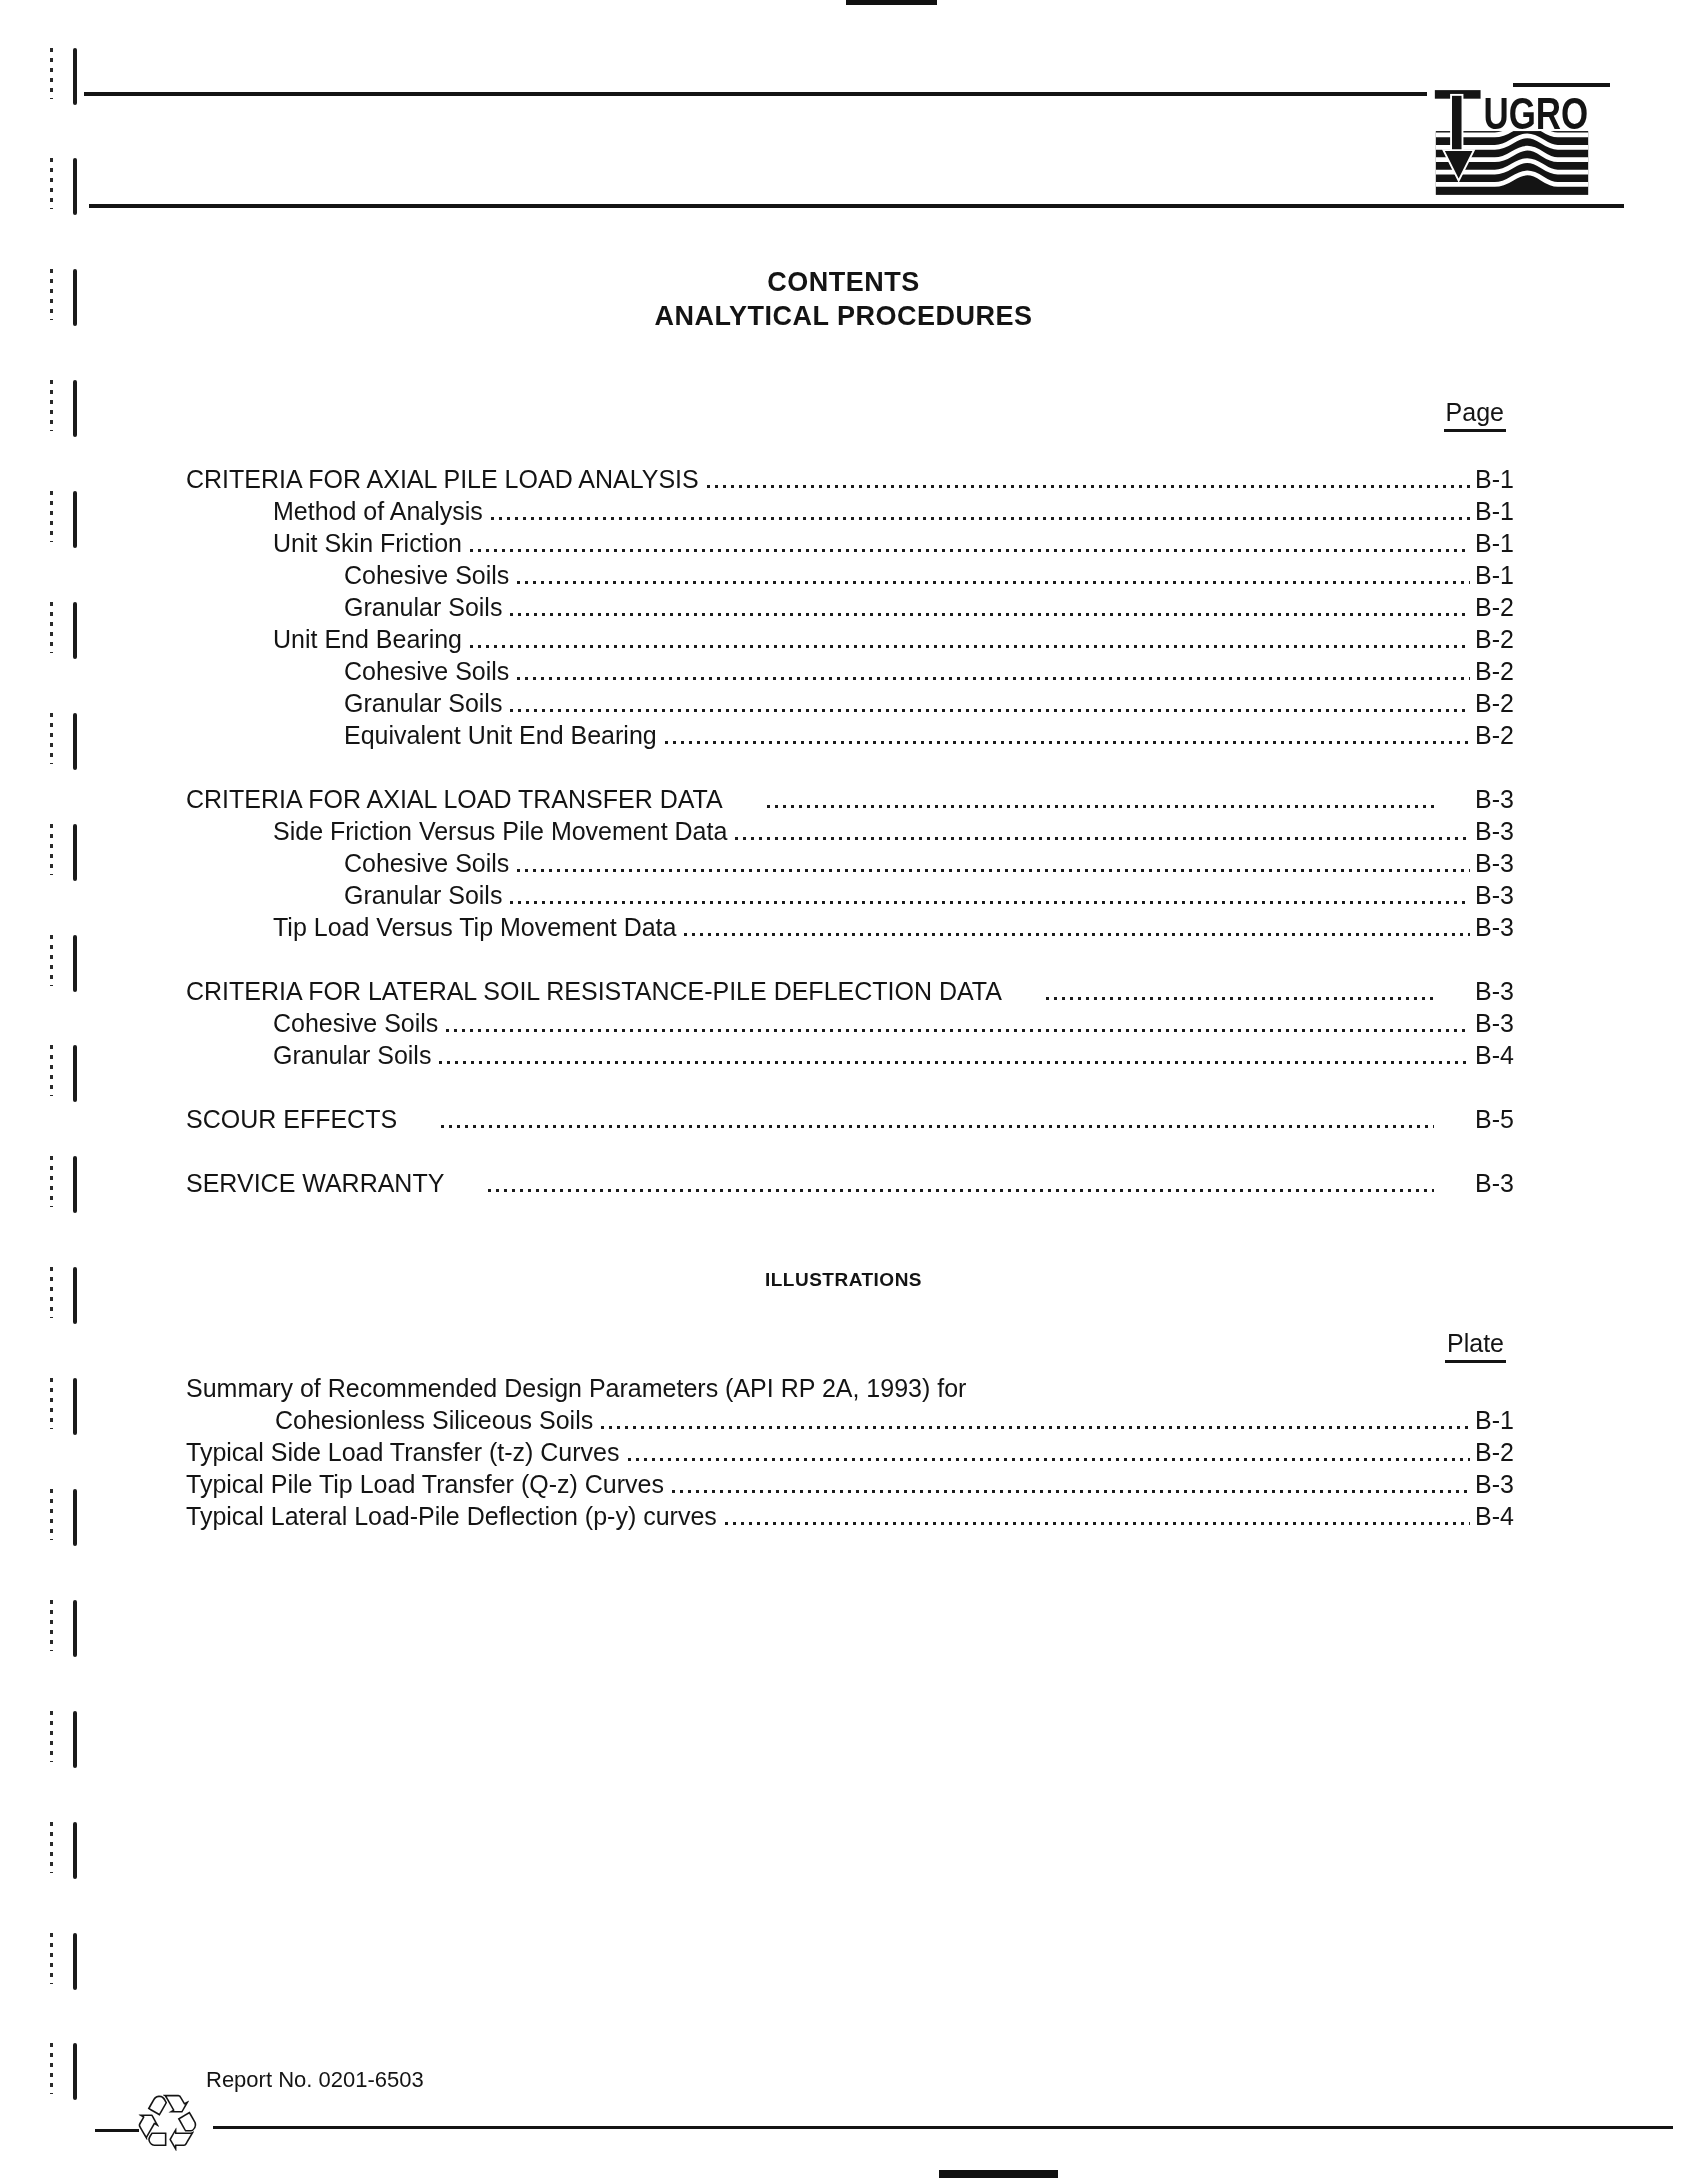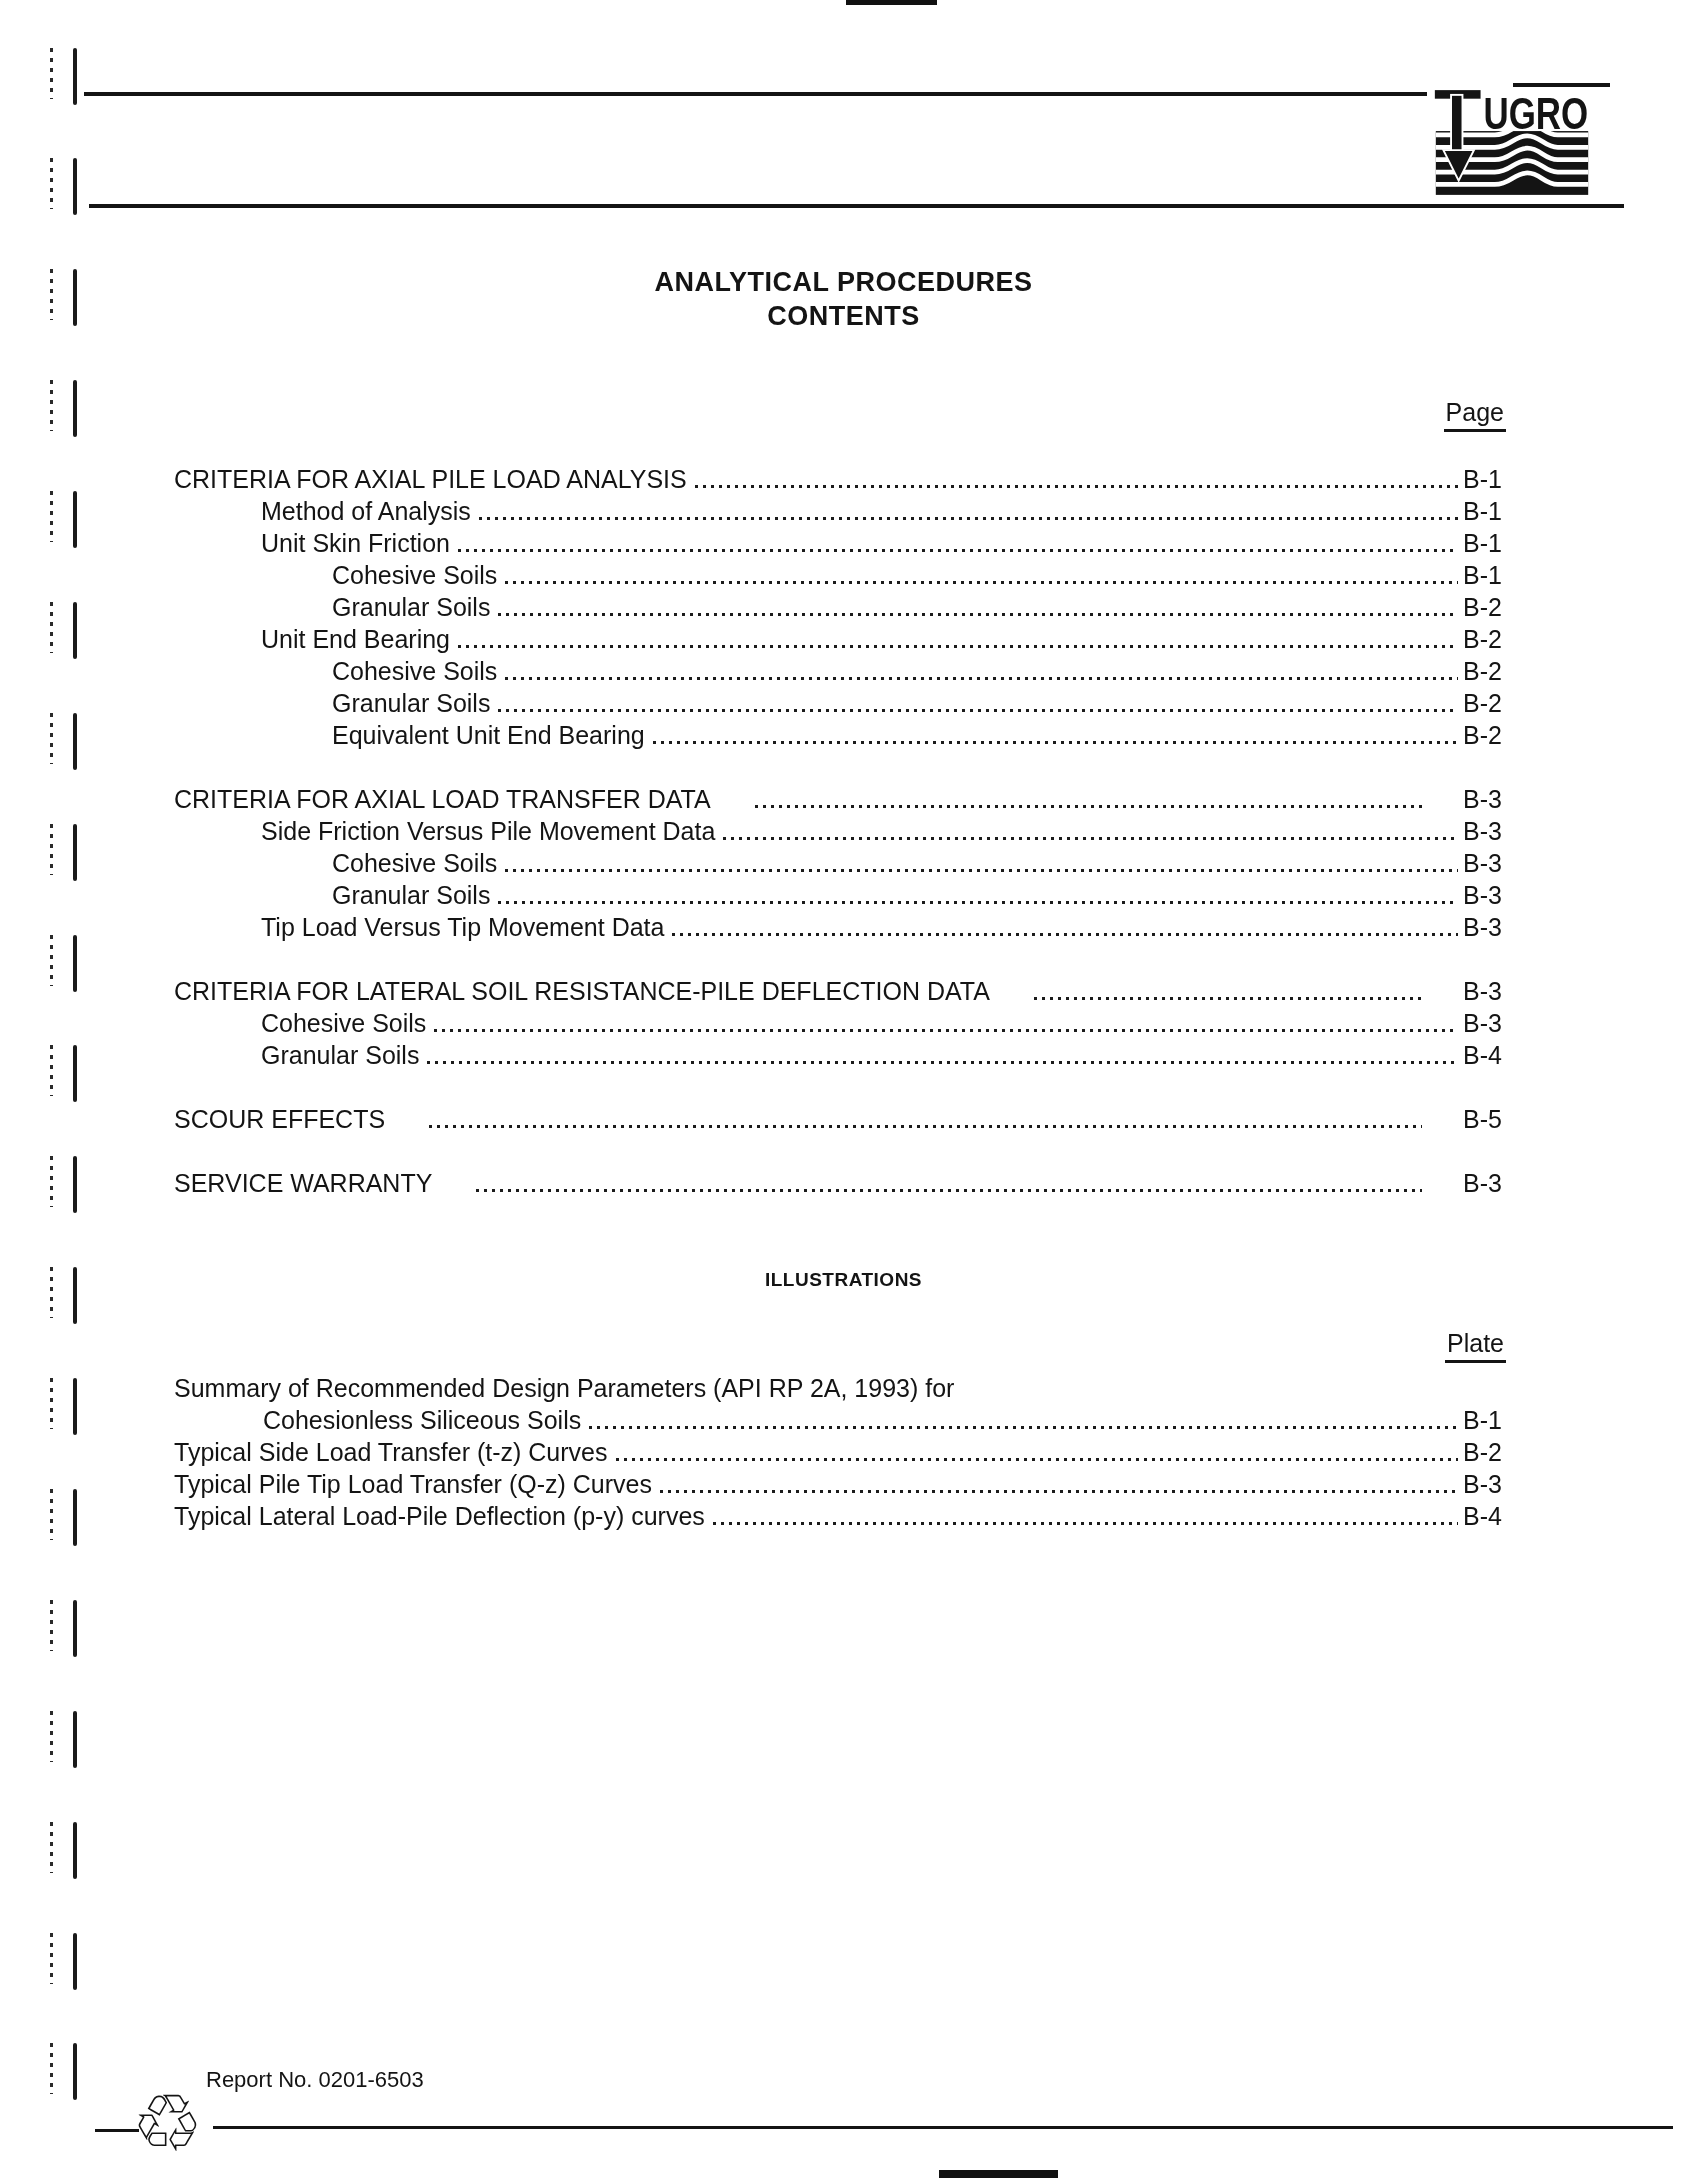--- a/index.html
+++ b/index.html
@@ -14,21 +14,21 @@
     background:repeating-linear-gradient(to bottom,#2a2a2a 0 4px,transparent 4px 10px);}
   .bmark-bar{position:absolute;left:73px;width:4px;height:57px;background:#1a1a1a;border-radius:2px;}
   
   .doc-title{position:absolute;top:265px;left:0;width:100%;text-align:center;
     font-weight:bold;font-size:27px;line-height:34px;letter-spacing:0.5px;}
   .col-header-wrap{position:absolute;left:178px;width:1328px;text-align:right;font-size:25px;}
   .col-header-wrap .uline{display:inline-block;border-bottom:3px solid #141414;padding:0 2px 2px 2px;}
   .mid-heading{position:absolute;left:0;width:100%;text-align:center;font-weight:bold;
     font-size:19px;letter-spacing:0.5px;}
   
-  .toc{position:absolute;left:174px;width:1328px;}
+  .toc{position:absolute;left:186px;width:1328px;}
   .toc-row{display:flex;align-items:flex-end;height:32px;font-size:25px;line-height:31px;}
   .toc-row.gap{margin-top:32px;gap:36px;}
   .lvl1{padding-left:87px;}
   .lvl2{padding-left:158px;}
   .ill .lvl1{padding-left:89px;}
   .toc-label{white-space:nowrap;}
   .leader{flex:1;height:3px;align-self:flex-end;margin:0 5px 7px 8px;
     background:repeating-linear-gradient(to right,#1b1b1b 0 3px,transparent 3px 8px);}
   .toc-page{white-space:nowrap;}
   
@@ -103,22 +103,22 @@
       <g>
         <rect x="2" y="2" width="50" height="11" fill="#141414" stroke="#fff" stroke-width="2"></rect>
         <rect x="20" y="8" width="12" height="62" fill="#141414" stroke="#fff" stroke-width="2"></rect>
         <polygon points="12,66 44,66 28,98" fill="#141414" stroke="#fff" stroke-width="2"></polygon>
       </g>
       <text x="54" y="44" font-family="Liberation Sans, sans-serif" font-size="46" font-weight="700" textLength="110" lengthAdjust="spacingAndGlyphs" fill="#141414">UGRO</text>
     </svg>
   </div>
 
   <div class="doc-title">
+    <div>CONTENTS</div>
     <div>ANALYTICAL PROCEDURES</div>
-    <div>CONTENTS</div>
   </div>
 
   <div class="col-header-wrap" style="top:398px;">
     <span class="uline">Page</span>
   </div>
 
   <div class="toc" style="top:463px;">
     <div class="toc-row">
         <span class="toc-label">CRITERIA FOR AXIAL PILE LOAD ANALYSIS</span>
         <span class="leader"></span>

